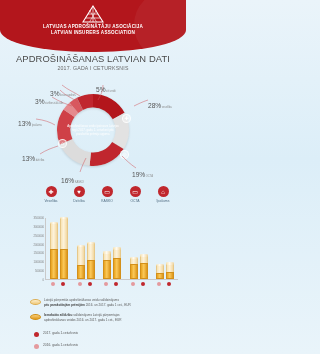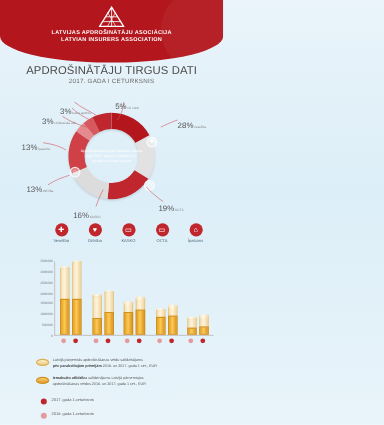--- a/index.html
+++ b/index.html
@@ -136,21 +136,21 @@
     <line x1="7.5" y1="5" x2="14.5" y2="17" stroke="#ffffff" stroke-width=".55"></line>
     <line x1="14.5" y1="5" x2="7.5" y2="17" stroke="#ffffff" stroke-width=".55"></line>
   </svg>
   <div class="logo-text">
     <span class="logo-l1">LATVIJAS APDROŠINĀTĀJU ASOCIĀCIJA</span>
     <span class="logo-l2">LATVIAN INSURERS ASSOCIATION</span>
   </div>
 </div>
 
 <div class="title-wrap">
-  <div class="title">APDROŠINĀTĀJU TIRGUS DATI</div>
+  <div class="title">APDROŠINĀŠANAS LATVIAN DATI</div>
   <div class="subtitle">2017. GADA I CETURKSNIS</div>
 </div>
 
 <div class="donut-area">
 
   <svg class="donut" viewBox="0 0 92 92">
     <defs>
       <filter id="sh" x="-20%" y="-20%" width="140%" height="140%">
         <feDropShadow dx="0" dy="1" stdDeviation="1" flood-color="#9aa6ad" flood-opacity=".45"></feDropShadow>
       </filter>

